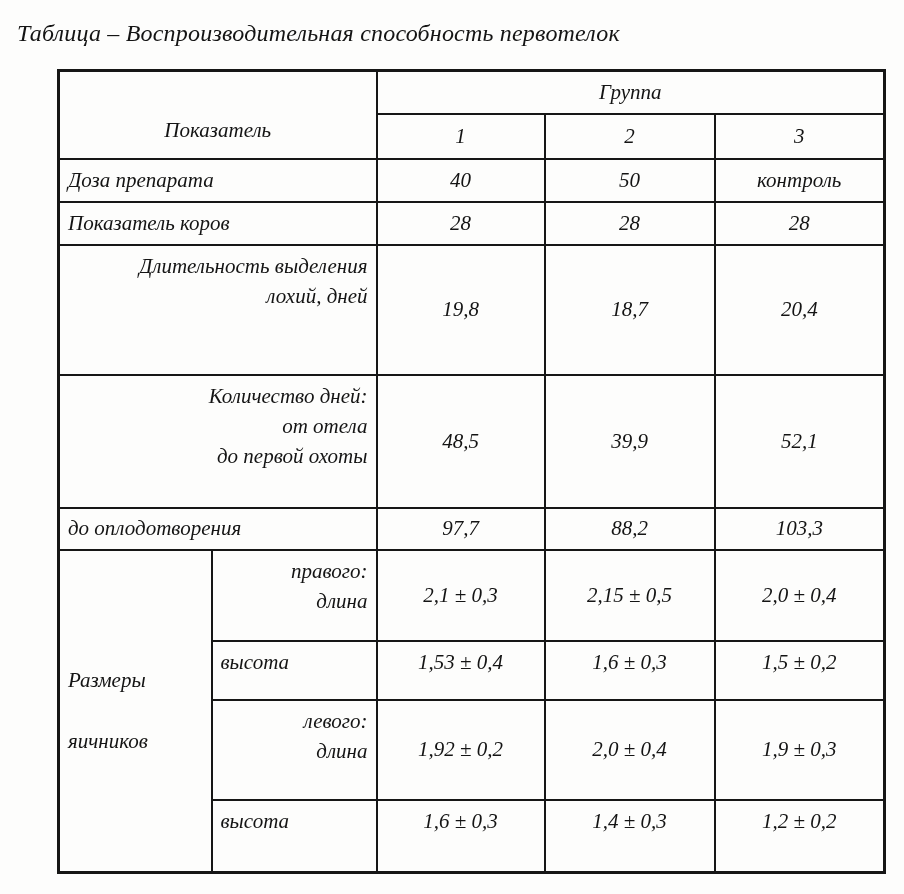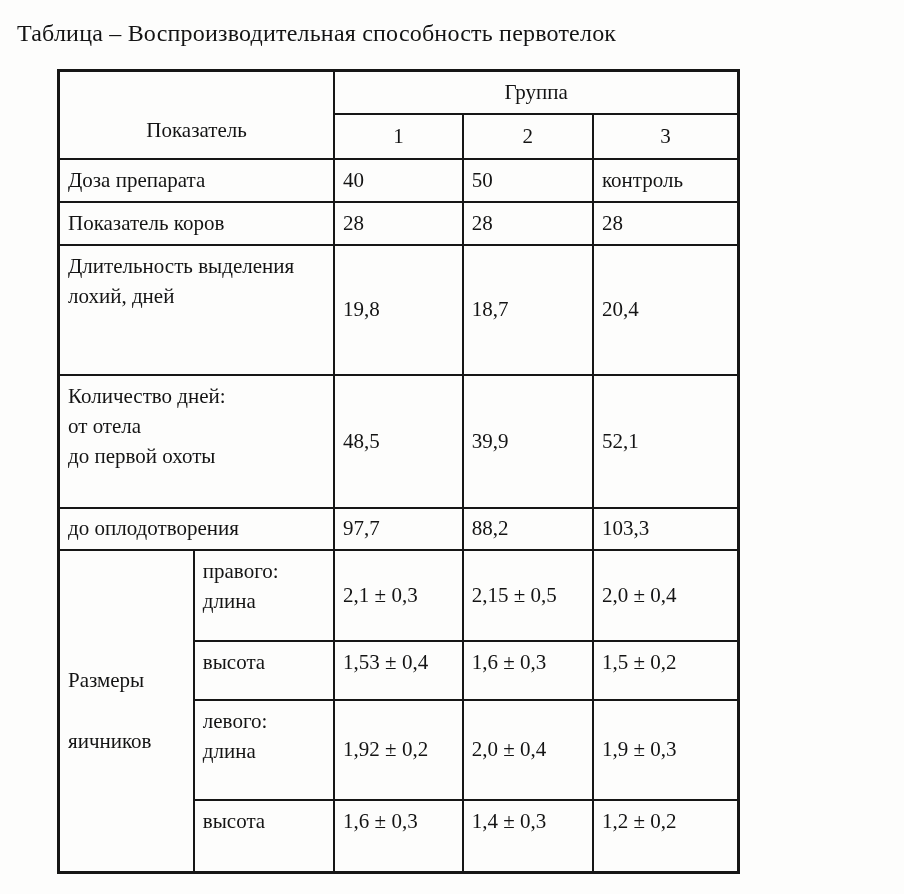--- a/index.html
+++ b/index.html
@@ -5,21 +5,21 @@
   html, body {
     margin: 0;
     padding: 0;
     width: 904px;
     height: 894px;
     background: #fdfdfc;
     font-family: "Liberation Serif", serif;
     color: #141414;
     overflow: hidden;
   }
-  .page { position: relative; width: 740px; height: 894px; }
+  .page { position: relative; width: 904px; height: 894px; font-style: italic; }
   .doc-title {
     position: absolute;
     left: 17px;
     top: 20px;
     font-size: 24px;
     letter-spacing: 0.2px;
     white-space: nowrap;
   }
   table.main {
     position: absolute;
@@ -36,24 +36,24 @@
   col.cG3 { width: 170px; }
   td {
     border: 2px solid #161616;
     font-size: 21px;
     padding: 2px 8px;
     vertical-align: middle;
     line-height: 1.45;
     overflow: hidden;
   }
   td.lbl   { text-align: left; }
-  td.val   { }
+  td.val   { text-align: center; }
   td.ctr   { text-align: center; margin-top: 17px; }
   td.top   { vertical-align: top; padding-top: 5px; }
-  td.pre   { white-space: pre-line; }
+  td.pre   { white-space: pre-line; text-align: right; }
   
   tr.r-h1 { height: 43px; }
   tr.r-h2 { height: 45px; }
   td.ind  { vertical-align: bottom; padding-bottom: 12px; text-align: center; }
   
   tr.r0 { height: 43px; margin-top: 12px; }
   tr.r1 { height: 43px; }
   tr.r2 { height: 130px; }
   tr.r3 { height: 133px; }
   tr.r4 { height: 42px; margin-top: 33px; }

